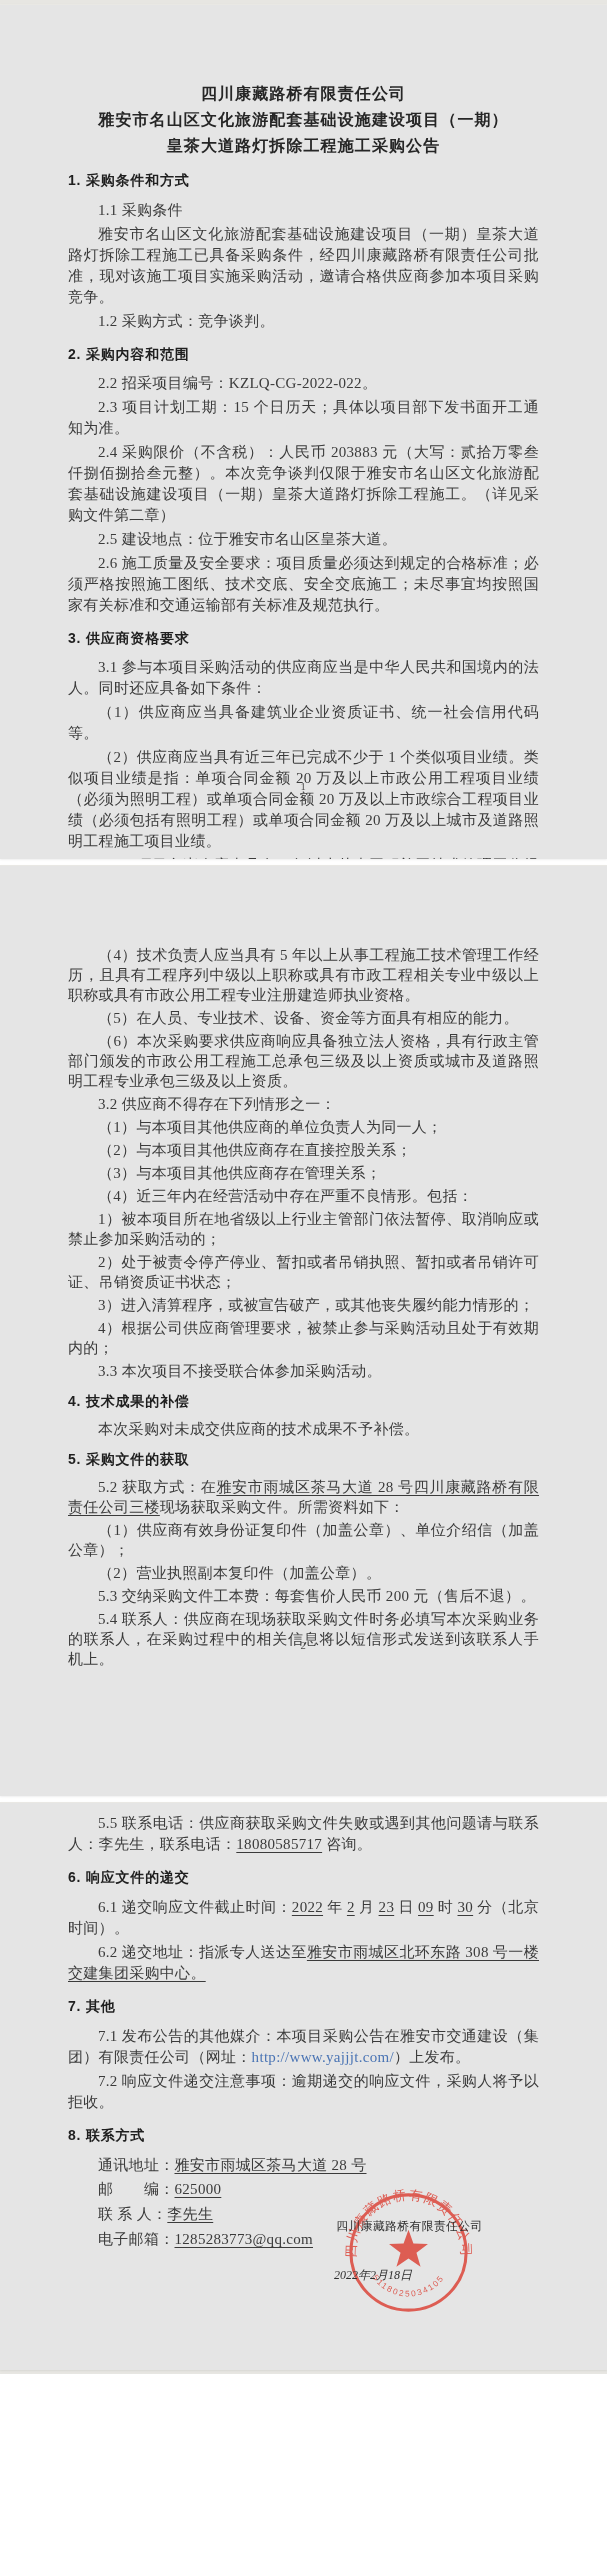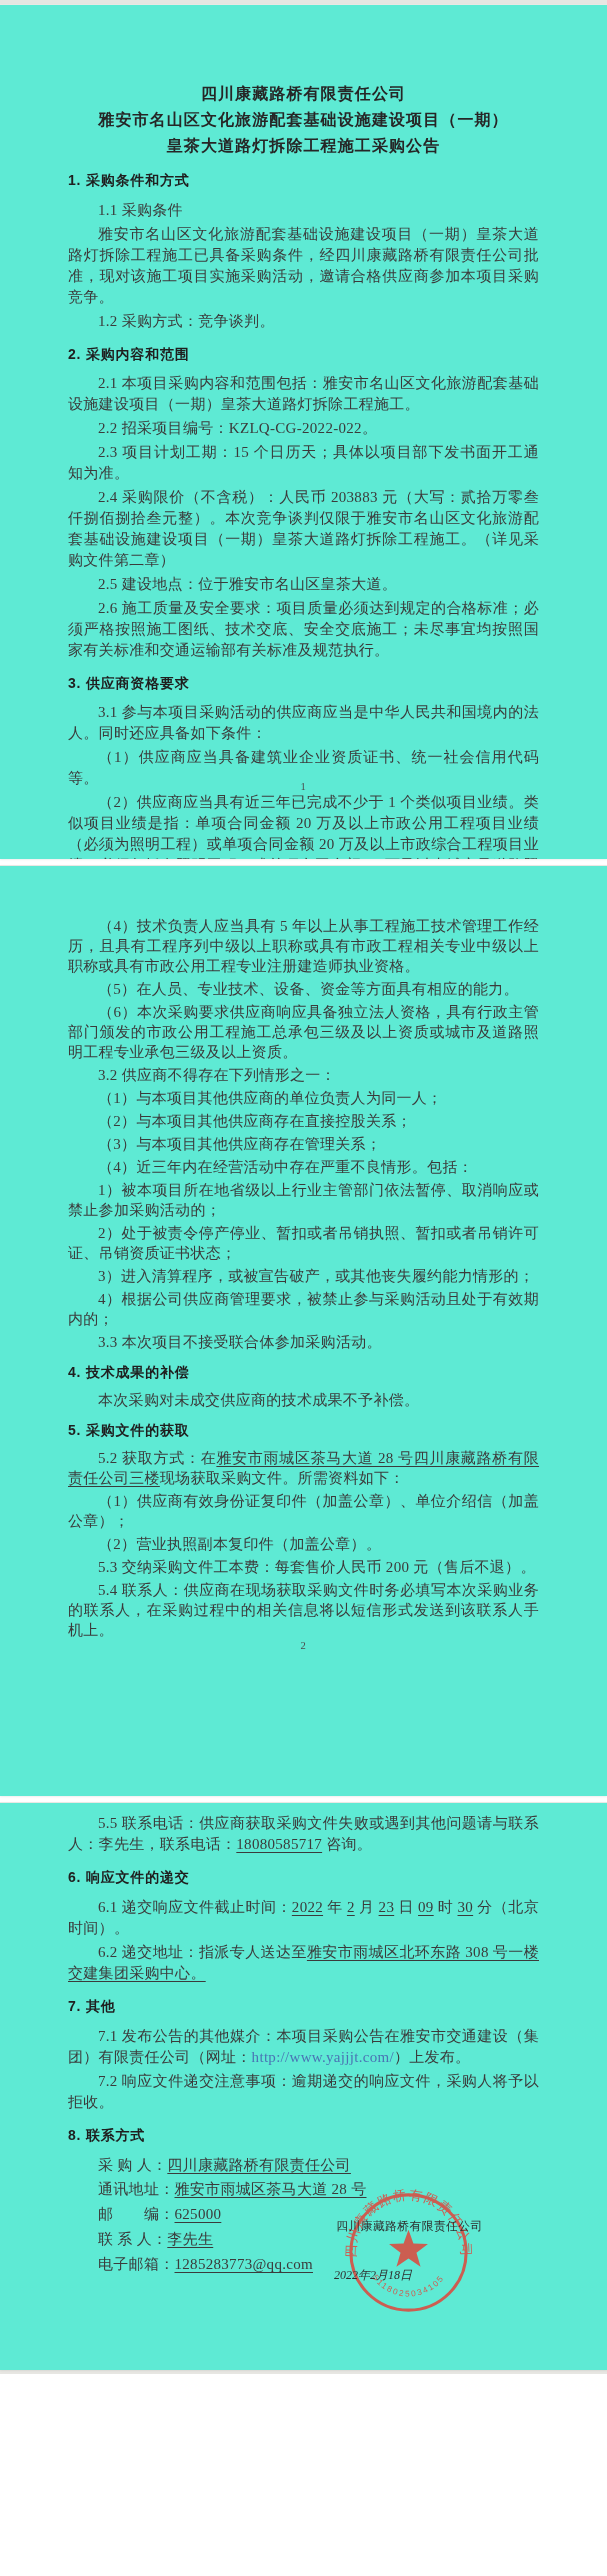--- a/index.html
+++ b/index.html
@@ -6,30 +6,30 @@
   body{
     width:607px;
     background:#ffffff;
     font-family:"Liberation Serif","DejaVu Serif",serif;
     color:#3b3b3b;
     -webkit-font-smoothing:antialiased;
   }
   .edge{height:3.8px;background:#e7e6e2;}
   .page{
     position:relative;
-    background:#5eead4;
+    background:#e5e5e5;
     padding:0 68px;
     box-sizing:border-box;
     border-top:0.8px solid #e9e8e4;
     box-shadow:0 0.8px 2.3px rgba(0,0,0,0.10);
     overflow:hidden;
   }
   .page-gap{height:6px;background:#ffffff;}
   .pg1{height:855px;padding-top:76px;}
-  .pg2{height:931px;padding-top:50px;}
+  .pg2{height:931px;padding-top:79px;}
   .pg3{height:568px;padding-top:10.6px;}
 
   .doc-title{
     font-family:"Liberation Sans","DejaVu Sans",sans-serif;
     font-weight:bold;
     font-size:16px;
     line-height:26px;
     text-align:center;
     color:#262626;
     letter-spacing:1.1px;
@@ -87,21 +87,20 @@
 <div class="page pg1">
   <div>
       <div class="doc-title"><span>四川康藏路桥有限责任公司</span></div>
       <div class="doc-title"><span>雅安市名山区文化旅游配套基础设施建设项目（一期）</span></div>
       <div class="doc-title"><span>皇茶大道路灯拆除工程施工采购公告</span></div>
       <div class="h"><span>1. 采购条件和方式</span></div>
       <p class="para"><span>1.1 采购条件</span></p>
       <p class="para"><span>雅安市名山区文化旅游配套基础设施建设项目（一期）皇茶大道路灯拆除工程施工已具备采购条件，经四川康藏路桥有限责任公司批准，现对该施工项目实施采购活动，邀请合格供应商参加本项目采购竞争。</span></p>
       <p class="para"><span>1.2 采购方式：竞争谈判。</span></p>
       <div class="h"><span>2. 采购内容和范围</span></div>
-      <p class="para"><span>2.1 本项目采购内容和范围包括：雅安市名山区文化旅游配套基础设施建设项目（一期）皇茶大道路灯拆除工程施工。</span></p>
       <p class="para"><span>2.2 招采项目编号：KZLQ-CG-2022-022。</span></p>
       <p class="para"><span>2.3 项目计划工期：15 个日历天；具体以项目部下发书面开工通知为准。</span></p>
       <p class="para"><span>2.4 采购限价（不含税）：人民币 203883 元（大写：贰拾万零叁仟捌佰捌拾叁元整）。本次竞争谈判仅限于雅安市名山区文化旅游配套基础设施建设项目（一期）皇茶大道路灯拆除工程施工。（详见采购文件第二章）</span></p>
       <p class="para"><span>2.5 建设地点：位于雅安市名山区皇茶大道。</span></p>
       <p class="para"><span>2.6 施工质量及安全要求：项目质量必须达到规定的合格标准；必须严格按照施工图纸、技术交底、安全交底施工；未尽事宜均按照国家有关标准和交通运输部有关标准及规范执行。</span></p>
       <div class="h"><span>3. 供应商资格要求</span></div>
       <p class="para"><span>3.1 参与本项目采购活动的供应商应当是中华人民共和国境内的法人。同时还应具备如下条件：</span></p>
       <p class="para"><span>（1）供应商应当具备建筑业企业资质证书、统一社会信用代码等。</span></p>
       <p class="para"><span>（2）供应商应当具有近三年已完成不少于 1 个类似项目业绩。类似项目业绩是指：单项合同金额 20 万及以上市政公用工程项目业绩（必须为照明工程）或单项合同金额 20 万及以上市政综合工程项目业绩（必须包括有照明工程）或单项合同金额 20 万及以上城市及道路照明工程施工项目业绩。</span></p>
       <p class="para"><span>（3）项目负责人应当具有 5 年以上从事工程施工技术管理工作经历。</span></p>
@@ -143,21 +142,20 @@
 <div class="page pg3">
   <div>
       <p class="para"><span>5.5 联系电话：供应商获取采购文件失败或遇到其他问题请与联系人：李先生，联系电话：</span><span class="u">18080585717</span><span> 咨询。</span></p>
       <div class="h"><span>6. 响应文件的递交</span></div>
       <p class="para"><span>6.1 递交响应文件截止时间：</span><span class="u">2022</span><span> 年 </span><span class="u">2</span><span> 月 </span><span class="u">23</span><span> 日 </span><span class="u">09</span><span> 时 </span><span class="u">30</span><span> 分（北京时间）。</span></p>
       <p class="para"><span>6.2 递交地址：指派专人送达至</span><span class="u">雅安市雨城区北环东路 308 号一楼交建集团采购中心。</span></p>
       <div class="h"><span>7. 其他</span></div>
       <p class="para"><span>7.1 发布公告的其他媒介：本项目采购公告在雅安市交通建设（集团）有限责任公司（网址：</span><span class="link" style="color: rgb(74, 116, 180);">http://www.yajjjt.com/</span><span>）上发布。</span></p>
       <p class="para"><span>7.2 响应文件递交注意事项：逾期递交的响应文件，采购人将予以拒收。</span></p>
       <div class="h"><span>8. 联系方式</span></div>
-      <p class="para contact"><span>采 购 人：</span><span class="u">四川康藏路桥有限责任公司</span></p>
       <p class="para contact"><span>通讯地址：</span><span class="u">雅安市雨城区茶马大道 28 号</span></p>
       <p class="para contact"><span>邮　　编：</span><span class="u">625000</span></p>
       <p class="para contact"><span>联 系 人：</span><span class="u">李先生</span></p>
       <p class="para contact"><span>电子邮箱：</span><span class="u">1285283773@qq.com</span></p>
     </div>
 
   <div class="seal-wrap">
     <svg width="141" height="141" viewBox="0 0 186 186">
       <defs>
         <path id="arcTop" d="M 35.7,133.2 A 70,70 0 1 1 150.3,133.2" fill="none"></path>

